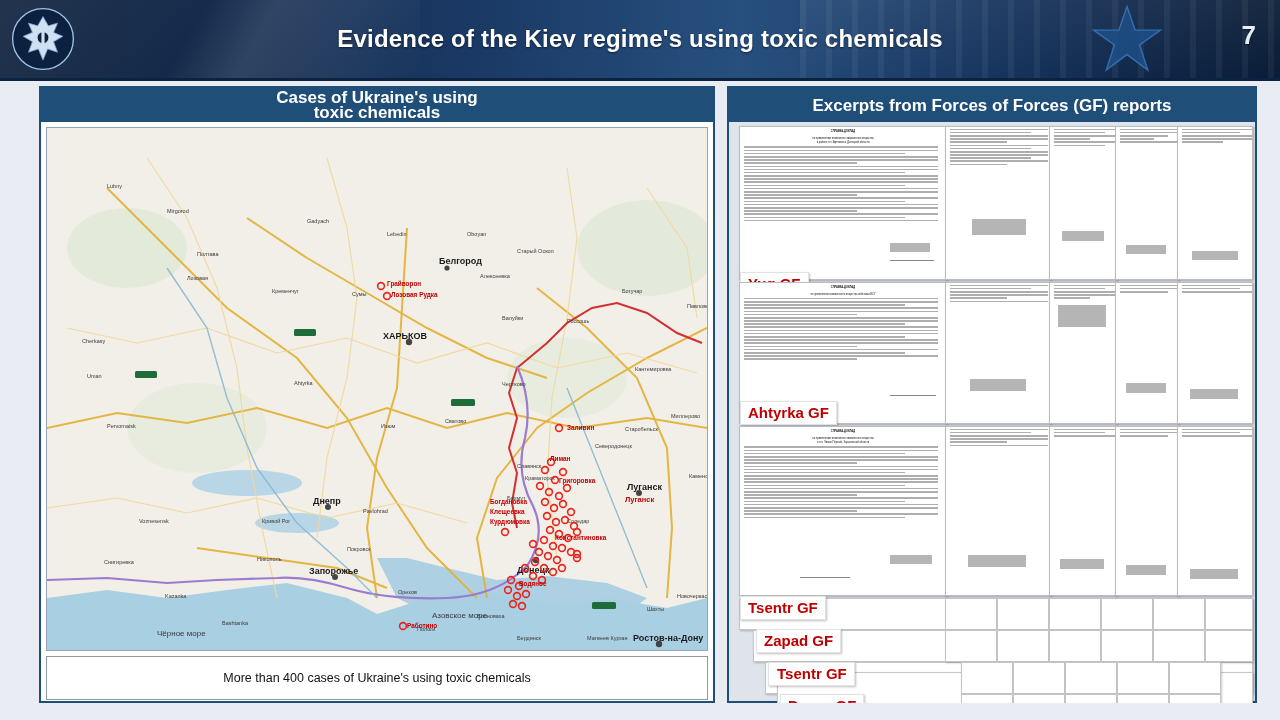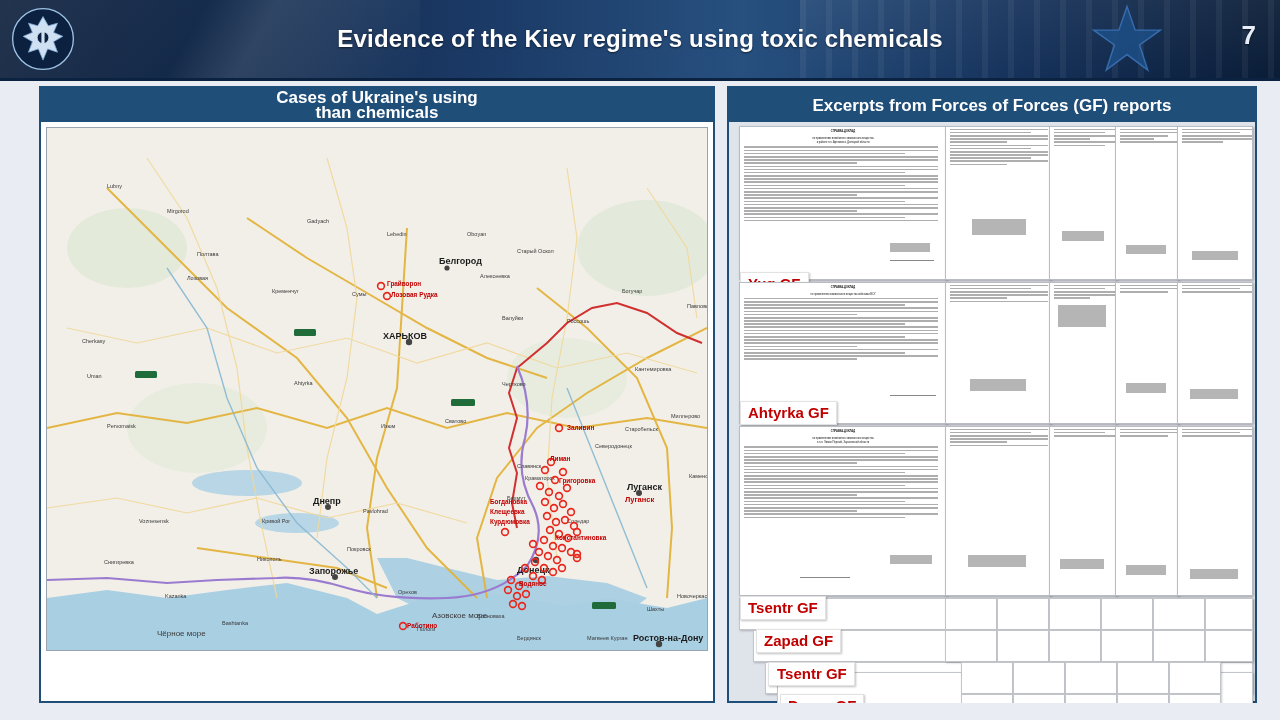--- a/index.html
+++ b/index.html
@@ -130,21 +130,21 @@
       <rect x="47.6" y="30" width="4.8" height="40" fill="#cfe0f2"></rect>
     </svg>
   </div>
   <div class="header-bottom-line"></div>
   <div class="body-bg"></div>
 
   <div class="left-panel">
     <div class="panel-head">
       <div>
         <div>Cases of Ukraine's using</div>
-        <div>than chemicals</div>
+        <div>toxic chemicals</div>
       </div>
     </div>
 
     <div class="map-wrap">
       <svg class="map-svg" width="660" height="522" viewBox="0 0 660 522">
 
         <rect x="0" y="0" width="660" height="522" fill="#f2efe8"></rect>
 
         <path d="M0 470 L60 462 L120 470 L180 462 L240 455 L300 470 L330 486 L380 470 L420 462 L470 470 L520 478 L560 470 L620 480 L660 470 L660 522 L0 522 Z" fill="#a9cfe3"></path>
         <path d="M330 430 L360 430 L400 440 L450 452 L500 448 L560 455 L600 470 L560 500 L480 505 L400 495 L350 470 Z" fill="#a9cfe3" opacity="0.95"></path>
@@ -349,20 +349,23 @@
           <rect x="300" y="537" width="22" height="7" rx="1.5" fill="#1f6b3a"></rect>
           <rect x="610" y="553" width="30" height="7" rx="1.5" fill="#1f6b3a"></rect>
           <rect x="247" y="201" width="22" height="7" rx="1.5" fill="#1f6b3a"></rect>
           <rect x="88" y="243" width="22" height="7" rx="1.5" fill="#1f6b3a"></rect>
           <rect x="404" y="271" width="24" height="7" rx="1.5" fill="#1f6b3a"></rect>
           <rect x="545" y="474" width="24" height="7" rx="1.5" fill="#1f6b3a"></rect>
         </g>
       </svg>
     </div>
 
+    <div class="caption-box">
+      <span>More than 400 cases of Ukraine's using toxic chemicals</span>
+    </div>
   </div>
 
   <div class="right-panel">
     <div class="panel-head">
       <span>Excerpts from Forces of Forces (GF) reports</span>
     </div>
 
     <div class="docs-area">
 
       <div class="doc" style="left:8px;top:2px;width:206px;height:152px;">

